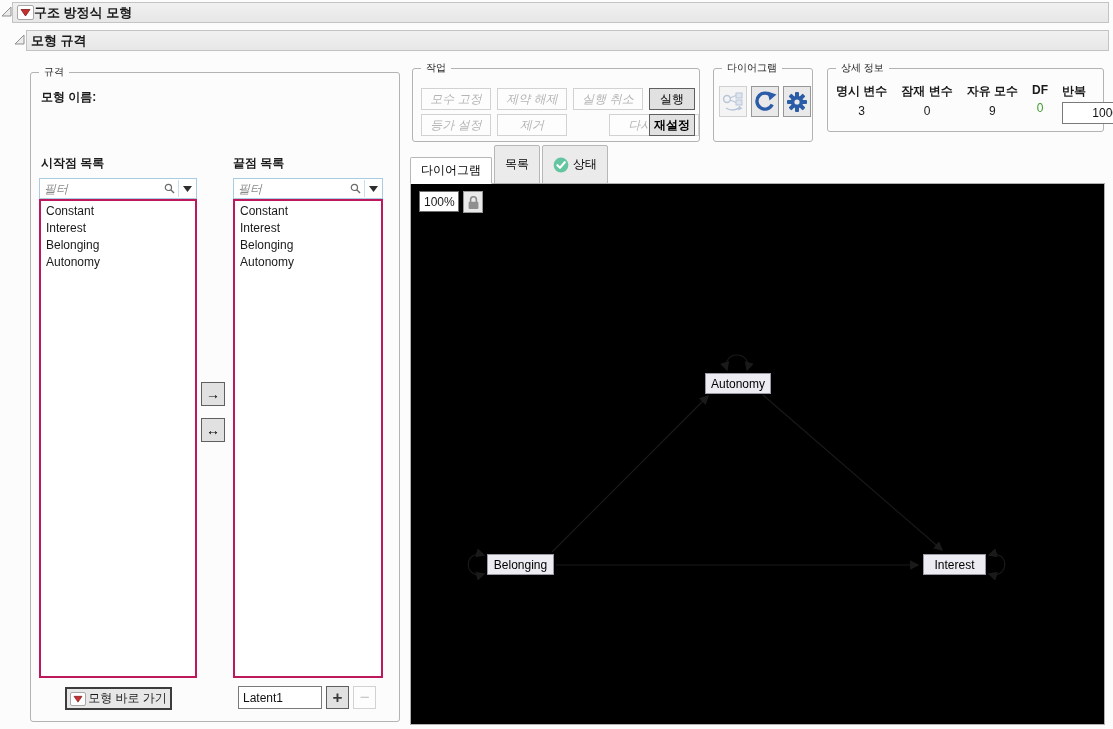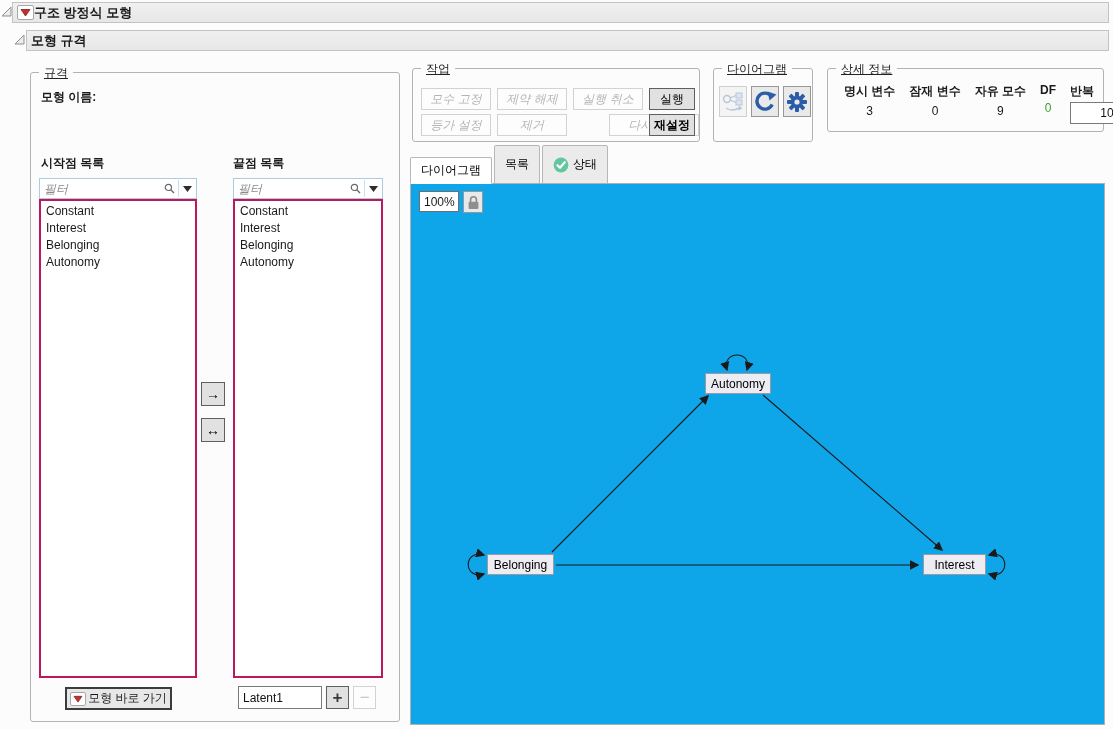--- a/index.html
+++ b/index.html
@@ -5,21 +5,21 @@
   * { margin:0; padding:0; box-sizing:border-box; }
   html,body { width:1113px; height:729px; }
   body { font-family:"Liberation Sans","DejaVu Sans",sans-serif; font-size:12px; color:#1a1a1a; background:#fcfcfc; position:relative; overflow:hidden; }
 
   .hdr { position:absolute; height:21px; background:linear-gradient(#f0f0f0,#e7e7e7); border:1px solid #c3c3c3; display:flex; align-items:center; gap:0; padding:0 4px; }
   .hdr .title { font-weight:bold; font-size:13px; }
   .disc { position:absolute; width:11px; height:11px; }
   .redtri-btn { width:17px; height:15px; background:#fff; border:1px solid #a8a8a8; border-radius:2px; display:inline-flex; align-items:center; justify-content:center; }
 
   .fieldset { position:absolute; border:1px solid #b3b3b3; border-radius:3px; }
-  .fieldset > .legend { position:absolute; top:-8px; left:8px; background:#fcfcfc; padding:0 5px; font-size:12px; color:#222;text-decoration:underline; }
+  .fieldset > .legend { position:absolute; top:-8px; left:8px; background:#fcfcfc; padding:0 5px; font-size:10px; color:#222; }
 
   .bold { font-weight:bold; }
   .abs { position:absolute; }
 
   input.txt { border:1px solid #7a7a7a; background:#fff; font:12px "Liberation Sans",sans-serif; padding:1px 4px; color:#111; }
 
   .filterbox { position:absolute; height:21px; border:1px solid #a9cce3; background:#fff; display:flex; align-items:center; }
   .filterbox input { flex:1; min-width:0; border:none; outline:none; font:italic 12px "Liberation Sans",sans-serif; padding:0 4px; color:#333; background:transparent; }
   .filterbox input::placeholder { font-style:italic; color:#8a8a8a; }
   .filterbox .sep { width:1px; height:17px; background:#c9dfee; }
@@ -28,30 +28,30 @@
   .listbox { position:absolute; border:2px solid #be185d; background:#fff; overflow:hidden; padding-top:2px; }
   .listbox .li { padding:0 5px; height:17px; line-height:17px; white-space:nowrap; }
 
   .btn { display:flex; align-items:center; justify-content:center; font:12px "Liberation Sans",sans-serif; position:absolute; height:22px; }
   .btn.on  { background:#e1e1e1; border:1px solid #5f5f5f; color:#000; }
   .btn.off { background:#fdfdfd; border:1px solid #d2d2d2; color:#b4b4b4;font-style:italic; }
 
   .iconbtn { position:absolute; background:#e9e9e9; border:1px solid #979797; display:flex; align-items:center; justify-content:center; }
   .iconbtn.off { background:#f4f4f4; border-color:#d0d0d0; }
 
-  .stats { position:absolute; left:8px; top:14px; right:6px; display:flex; gap:14px;margin-left:8px; }
+  .stats { position:absolute; left:8px; top:14px; right:6px; display:flex; gap:14px; }
   .stat { display:flex; flex-direction:column; align-items:center; gap:4px; }
   .stat .lb { font-weight:bold; white-space:nowrap; }
   .green { color:#3c9d28; }
 
   .tabs { position:absolute; left:410px; top:157px; display:flex; align-items:flex-end; height:27px; }
   .tab { height:39px; display:flex; align-items:center; gap:4px; padding:0 10px; border:1px solid #b7b7b7; background:#ebebeb; color:#000000; border-radius:2px 2px 0 0; margin-right:2px; }
   .tab.active { background:#fff; height:27px; border-bottom:1px solid #fff; position:relative; z-index:3; color:#000; }
 
-  .canvas { position:absolute; left:410px; top:183px; width:695px; height:542px; background:#0ea5e9; border:1px solid #b0b0b0; z-index:2; }
+  .canvas { position:absolute; left:410px; top:183px; width:695px; height:542px; background:#000000; border:1px solid #b0b0b0; z-index:2; }
   .zoombox { position:absolute; left:8px; top:7px; width:40px; height:21px; border:1px solid #6e6e6e; background:#fff; display:flex; align-items:center; padding-left:4px; }
   .node { position:absolute; background:#ececf2; border:1px solid #9a9aa5; display:flex; align-items:center; justify-content:center; font-size:12px; color:#000; }
 
   svg.edges { position:absolute; left:0; top:0; pointer-events:none; }
 </style>
 </head>
 <body>
 
 <svg class="disc" style="left:1px; top:6px;" viewBox="0 0 11 11">
     <polygon points="1,10 10,10 10,1" fill="#ececec" stroke="#8f8f8f" stroke-width="1"></polygon>

